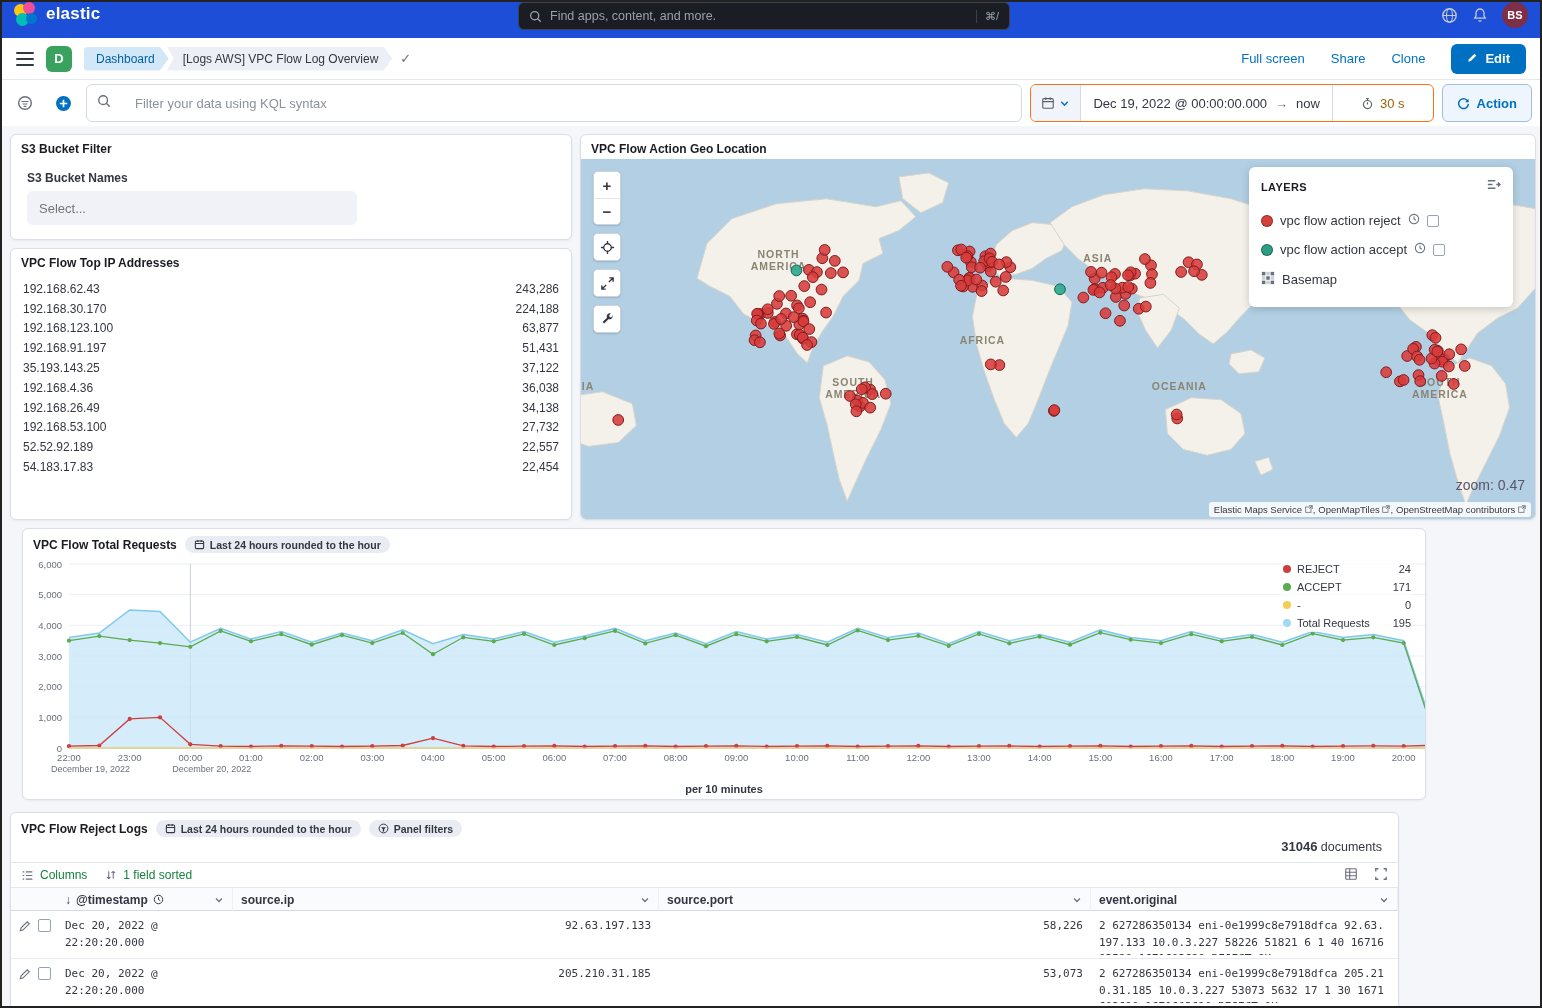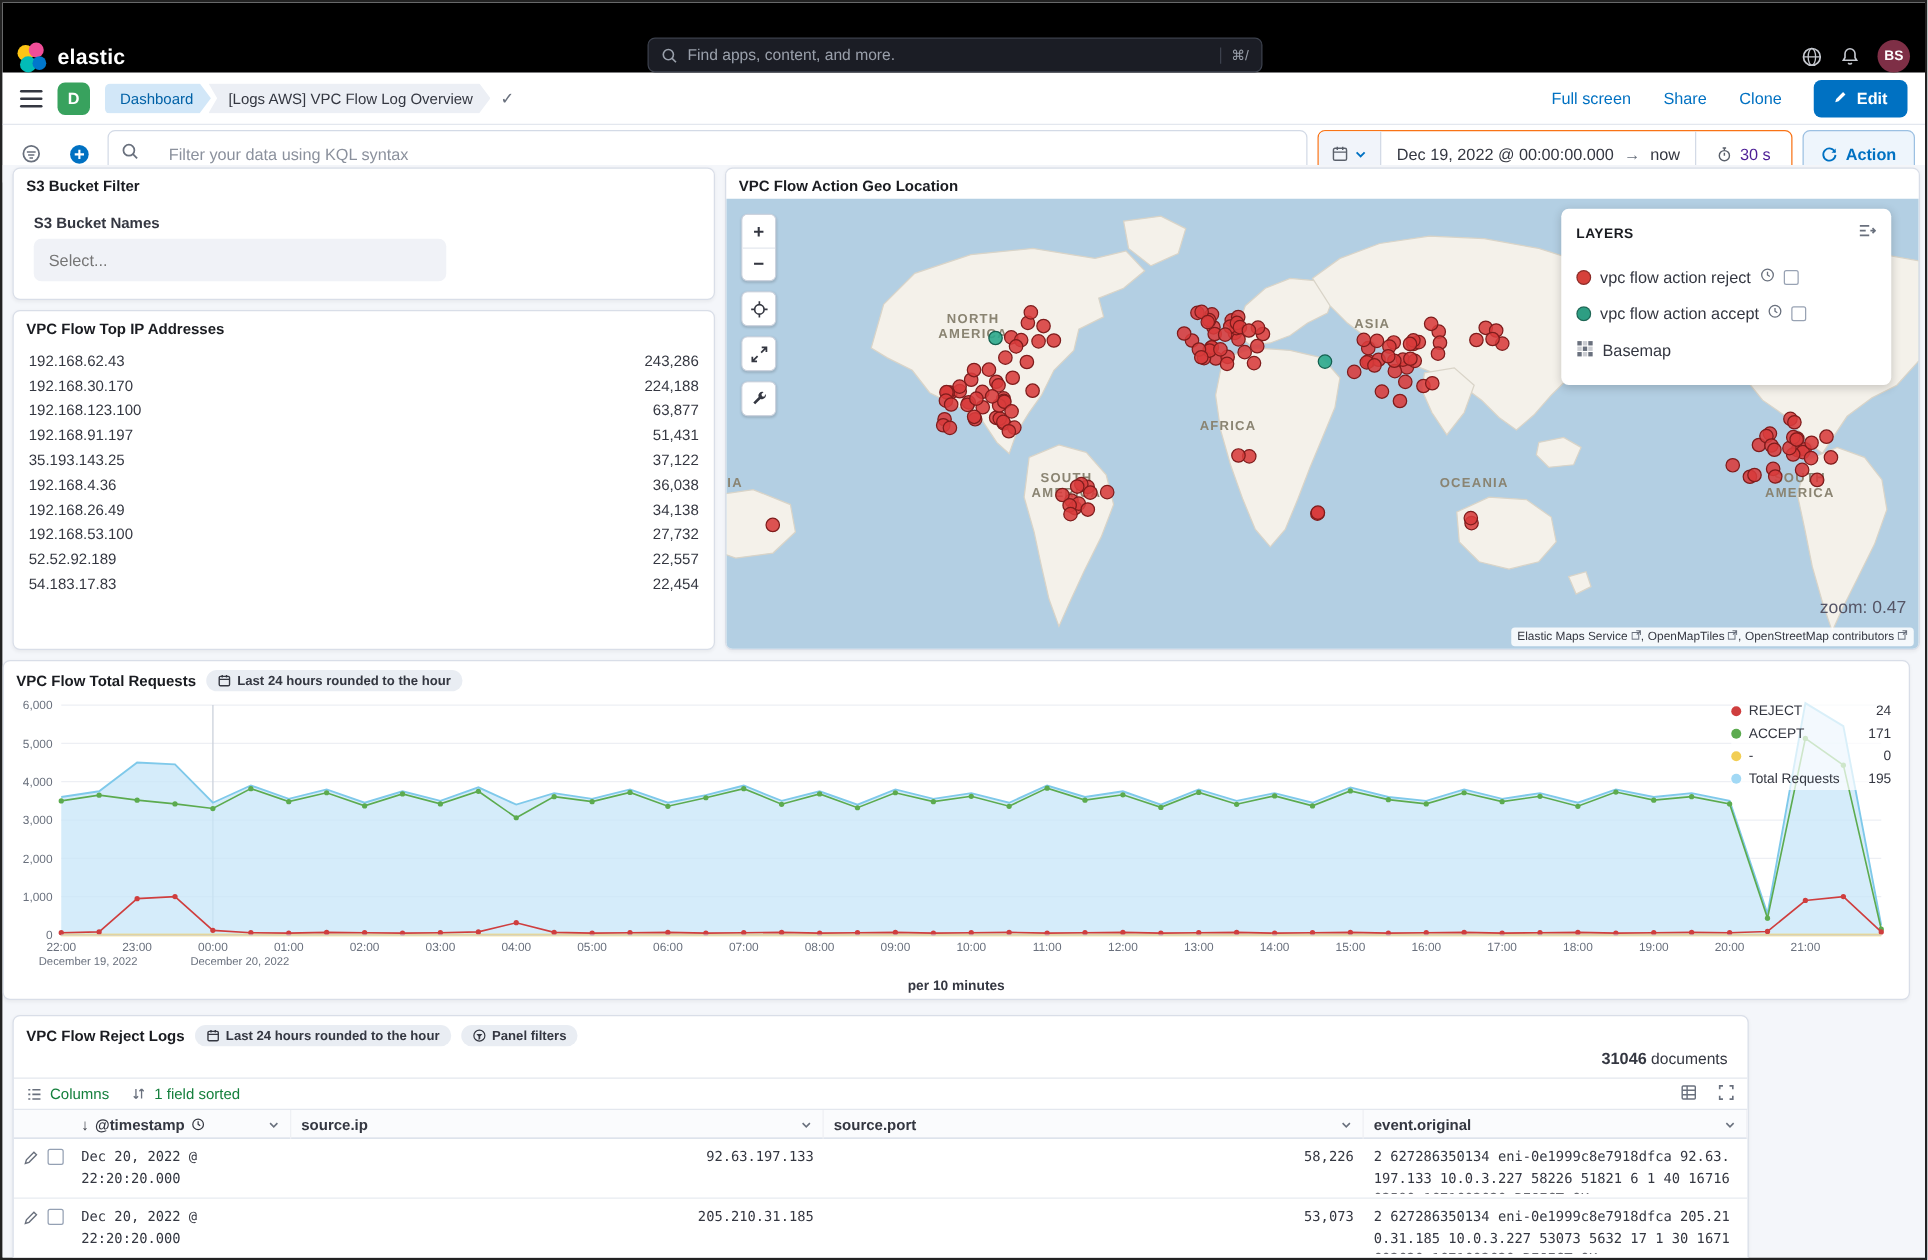--- a/index.html
+++ b/index.html
@@ -1,21 +1,21 @@
 <!DOCTYPE html>
 <html><head>
 <meta charset="utf-8">
 <style>
 *{box-sizing:border-box;margin:0;padding:0}
 html,body{width:1542px;height:1008px}
 body{font-family:"Liberation Sans",sans-serif;background:#fff;overflow:hidden}
 .page{width:1542px;height:1008px;border:2px solid #222;position:relative;background:#f4f6fa;overflow:hidden}
 
 
-.topbar{height:56px;background:#000000;display:flex;align-items:flex-end;padding:0 12px;position:relative}
+.topbar{height:36px;background:#1d4ed8;display:flex;align-items:flex-start;padding:0 12px;position:relative}
 .brand{display:flex;align-items:center;gap:8px}
 .logo{width:24px;height:24px;position:relative}
 .logo i{position:absolute;border-radius:50%}
 .logo .b1{width:13px;height:13px;background:#fec514;left:0;top:2px}
 .logo .b2{width:12px;height:12px;background:#f04e98;left:9px;top:0}
 .logo .b3{width:13px;height:13px;background:#02bcb7;left:2px;top:11px}
 .logo .b4{width:11px;height:11px;background:#0077cc;left:12px;top:11px}
 .brand-name{color:#fff;font-size:17px;font-weight:700;letter-spacing:.2px}
 .topbar-search{position:absolute;left:516px;width:492px;height:28px;background:#1b1d25;border:1px solid #3c414d;border-radius:6px;display:flex;align-items:center;padding:0 10px;gap:8px}
 .topbar-search .ph{color:#9aa0ab;font-size:12.5px;flex:1}
@@ -42,21 +42,21 @@
 .filterbar{height:46px;background:#fff;display:flex;align-items:center;gap:8px;padding:0 8px}
 .icon-btn{width:30px;height:30px;border-radius:6px;display:flex;align-items:center;justify-content:center;cursor:pointer;color:#69707d}
 .icon-btn.blue{color:#0071c2}
 .kql{flex:1;height:38px;background:#fff;border:1px solid #d3dae6;border-radius:6px;display:flex;align-items:center;padding:0 10px;gap:24px}
 .kql input{border:none;outline:none;flex:1;font-size:13px;color:#343741;font-family:"Liberation Sans",sans-serif}
 .kql input::placeholder{color:#8b919d}
 .date-group{display:flex;align-items:center;height:38px;border:1px solid #f97316;border-radius:6px;background:#fff;overflow:hidden}
 .cal-btn{display:flex;align-items:center;gap:4px;background:#f1f4fa;height:100%;padding:0 10px;border-right:1px solid #d3dae6;cursor:pointer;color:#5a606b}
 .date-text{font-size:13px;color:#343741;padding:0 12px;display:flex;align-items:center;gap:8px;white-space:nowrap}
 .date-arrow{color:#69707d}
-.interval-btn{display:flex;align-items:center;gap:6px;height:100%;padding:0 16px;border-left:1px solid #d3dae6;font-size:13px;color:#4c1d95;cursor:pointer}
+.interval-btn{display:flex;align-items:center;gap:6px;height:100%;padding:0 28px;border-left:1px solid #d3dae6;font-size:13px;color:#a16207;cursor:pointer}
 .refresh-btn{height:38px;border:1px solid #9cc0e2;background:#eef5fc;color:#0071c2;font-weight:600;font-size:13px;border-radius:6px;padding:0 14px;display:flex;align-items:center;gap:7px;cursor:pointer}
 
 
 .dash{position:absolute;left:0;top:130px;width:1542px;height:878px;background:#f4f6fa}
 .panel{position:absolute;background:#fff;border:1px solid #d9dee8;border-radius:6px;box-shadow:0 1px 3px rgba(0,0,0,.05);overflow:hidden}
 .ptitle-row{display:flex;align-items:center;gap:8px;padding:7px 10px 3px}
 .ptitle{font-size:12px;font-weight:700;color:#1a1c21}
 .pill{display:inline-flex;align-items:center;gap:5px;background:#e9edf3;border-radius:10px;padding:2.5px 9px;font-size:10.5px;font-weight:600;color:#343741}
 .pill svg{flex:none}
 
@@ -600,21 +600,21 @@
                 <path d="M6 1h5v5M11 1L6.5 5.5" fill="none" stroke="#69707d" stroke-width="1.2"></path>
               </svg>,</span> 
             <span>OpenStreetMap contributors <svg width="8" height="8" viewBox="0 0 12 12" style="vertical-align:0">
                 <rect x="1" y="3" width="8" height="8" fill="none" stroke="#69707d" stroke-width="1.2"></rect>
                 <path d="M6 1h5v5M11 1L6.5 5.5" fill="none" stroke="#69707d" stroke-width="1.2"></path>
               </svg></span>
           </div>
       </div>
     </section>
 
-    <section class="panel" style="left:0;top:396px;width:1526px;height:272px">
+    <section class="panel" style="left:20px;top:396px;width:1404px;height:272px">
       <div class="ptitle-row">
         <span class="ptitle">VPC Flow Total Requests</span>
         <span class="pill">
           <svg width="11" height="11" viewBox="0 0 16 16">
               <rect x="2" y="3" width="12" height="11" rx="1.5" fill="none" stroke="#343741" stroke-width="1.6"></rect>
               <path d="M2 6.5h12" stroke="#343741" stroke-width="1.6"></path>
               <path d="M5.5 1.5v3M10.5 1.5v3" stroke="#343741" stroke-width="1.6"></path>
             </svg>
           <span>Last 24 hours rounded to the hour</span>
         </span>

